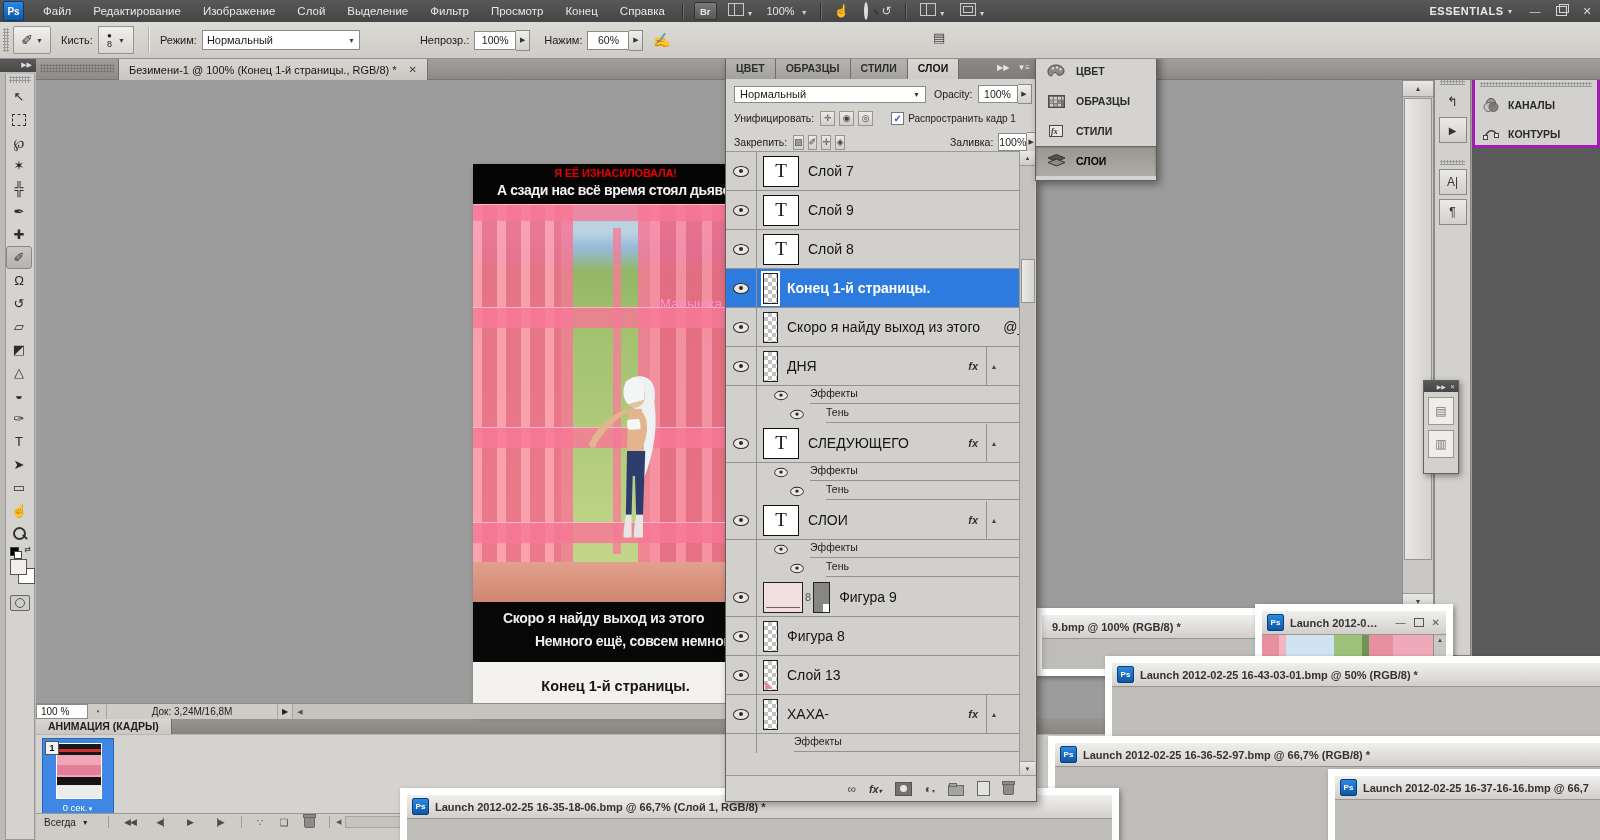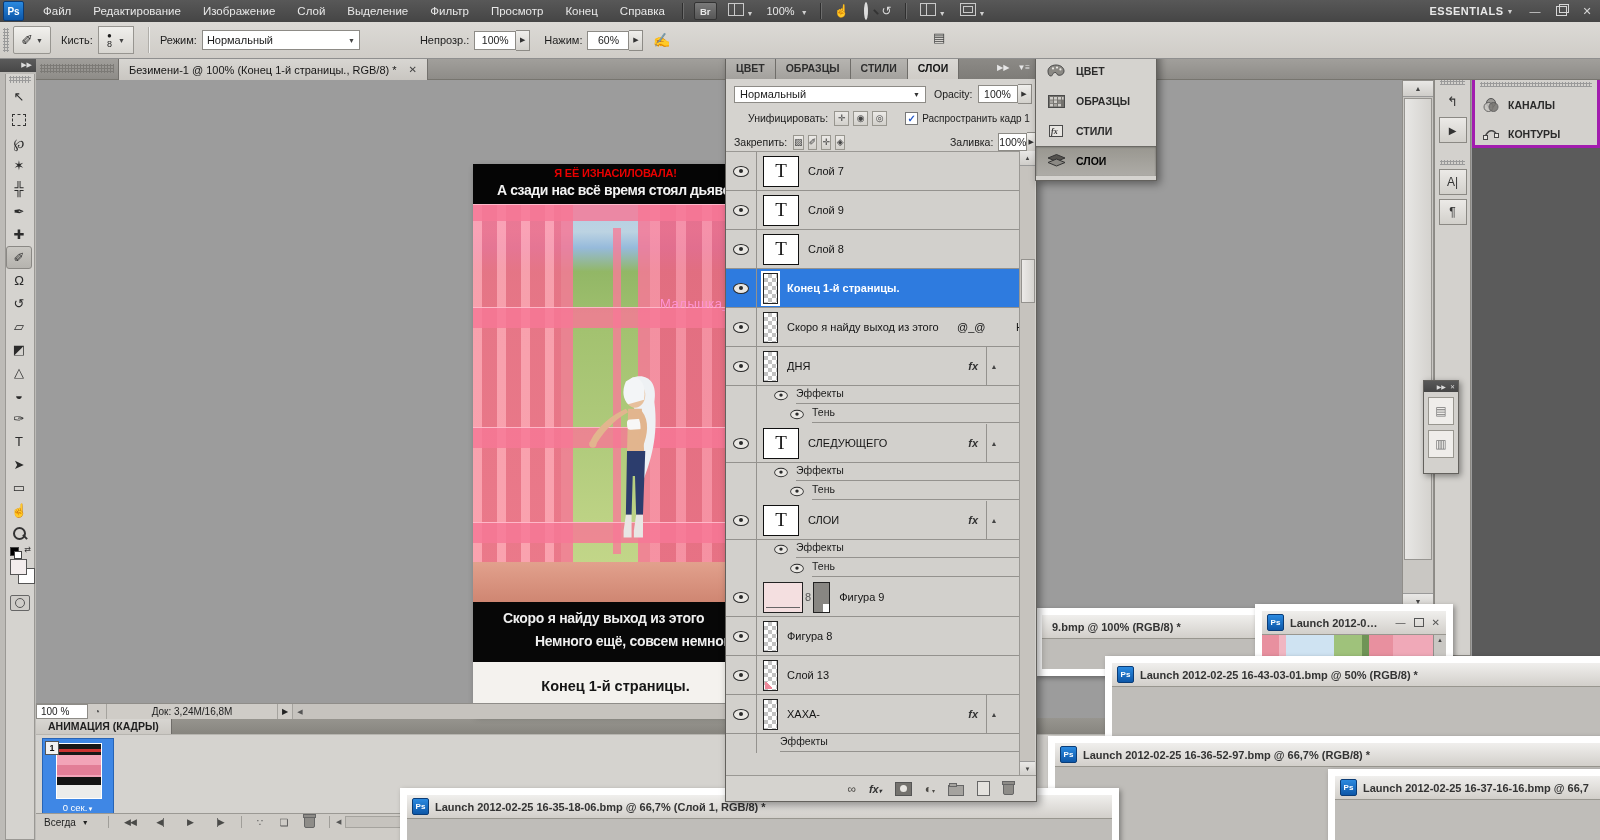--- a/index.html
+++ b/index.html
@@ -209,32 +209,32 @@
            background-size:8px 8px;background-position:0 0,4px 4px;background-color:#fff;}
   .thumbC{width:13px;height:29px;border:1px solid #222;margin-left:6px;}
   .lrow.selected .thumbC{outline:2px solid #fff;}
   .thumbP{width:38px;height:29px;background:#f4dfe0;border:1px solid #222;margin-left:6px;position:relative;}
   .thumbP::after{content:"";position:absolute;left:2px;bottom:4px;right:2px;height:1px;background:#666;}
   .linkch{font-size:11px;color:#555;margin:0 2px;}
   .thumbM{width:15px;height:29px;background:#888682;border:1px solid #222;position:relative;}
   .thumbM::after{content:"";position:absolute;right:0;bottom:0;width:6px;height:8px;background:#fff;}
   .pinkcorner{position:absolute;left:1px;bottom:1px;width:7px;height:7px;
     background:linear-gradient(45deg,#e89 0 60%,#fff 60%);}
-  .lname{margin-left:9px;font-size:11px;color:#141414;white-space:pre;overflow:hidden;flex:1;}
+  .lname{margin-left:9px;font-size:14px;color:#141414;white-space:pre;overflow:hidden;flex:1;}
   .lrow.selected .lname{color:#fff;font-weight:bold;}
   .fxwrap{position:absolute;right:18px;top:0;height:100%;display:flex;align-items:center;}
   .fxtxt{font-style:italic;font-weight:bold;font-size:11px;color:#333;margin-right:8px;}
   .collbtn{width:14px;height:100%;border-left:1px solid #94928e;display:flex;align-items:center;justify-content:center;
     font-size:7px;color:#444;}
   .sub{position:relative;margin-left:30px;width:263px;height:19px;border-left:1px solid #94928e;
     display:flex;align-items:center;font-size:10.5px;color:#1b1b1b;box-sizing:border-box;}
   .sub .i-eye{transform:scale(.85);}
   .sub.effects{padding-left:16px;}
   .sub.shadow{padding-left:32px;}
-  .sub span.sl{margin-left:7px;border-bottom:1px solid #94928e;flex:1;padding-bottom:3px;margin-right:0;line-height:12px;height:13px;}
+  .sub span.sl{margin-left:21px;border-bottom:1px solid #94928e;flex:1;padding-bottom:3px;margin-right:0;line-height:12px;height:13px;}
   #lp-scroll{position:absolute;right:1px;top:95px;width:15px;height:625px;background:#c6c3be;border-left:1px solid #9a9894;}
   #lp-scroll .vs-btn{height:14px;line-height:14px;font-size:6px;}
   #lp-thumb{position:absolute;left:1px;top:108px;width:12px;height:42px;background:linear-gradient(90deg,#eceae8,#d6d4d0);border:1px solid #94928e;}
   #lp-scroll .down{position:absolute;bottom:0;left:0;right:0;height:14px;line-height:14px;font-size:6px;border-top:1px solid #999;
     background:linear-gradient(#e9e8e6,#cfcdc9);text-align:center;color:#444;}
   #lp-bottom{position:absolute;left:0;bottom:0;width:100%;height:26px;background:#d5d3cf;border-top:1px solid #9a9894;
     display:flex;align-items:center;justify-content:flex-end;gap:13px;padding-right:22px;box-sizing:border-box;color:#4d4b47;}
   .bb-ico{font-size:12px;}
   .ic-mask{width:15px;height:12px;background:#74726e;border:1px solid #555;display:flex;align-items:center;justify-content:center;}
   .ic-mask::after{content:"";width:7px;height:7px;background:#e8e6e2;border-radius:50%;display:block;}
@@ -600,21 +600,21 @@
       <div class="lp-row" style="top:3px;">
         <div class="lp-select">
           <span>Нормальный</span>
             <span class="dd">▼</span>
         </div>
         <span style="margin-left:8px;">Opacity:</span>
         <div class="lp-num" style="margin-left:5px;">100%</div>
         <div class="spin" style="height:18px;">▶</div>
       </div>
       <div class="lp-row" style="top:27px;">
-        <span style="margin-left:22px;">Унифицировать:</span>
+        <span style="margin-left:8px;">Унифицировать:</span>
         <span class="mini-ico" style="margin-left:6px;">✛</span>
         <span class="mini-ico">◉</span>
         <span class="mini-ico">◎</span>
         <span class="chk">✓</span>
         <span style="font-size:10px;">Распространить кадр 1</span>
       </div>
       <div class="lp-row" style="top:51px;">
         <span style="margin-left:8px;">Закрепить:</span>
         <span class="mini-ico" style="margin-left:6px;">▨</span>
         <span class="mini-ico">✐</span>

